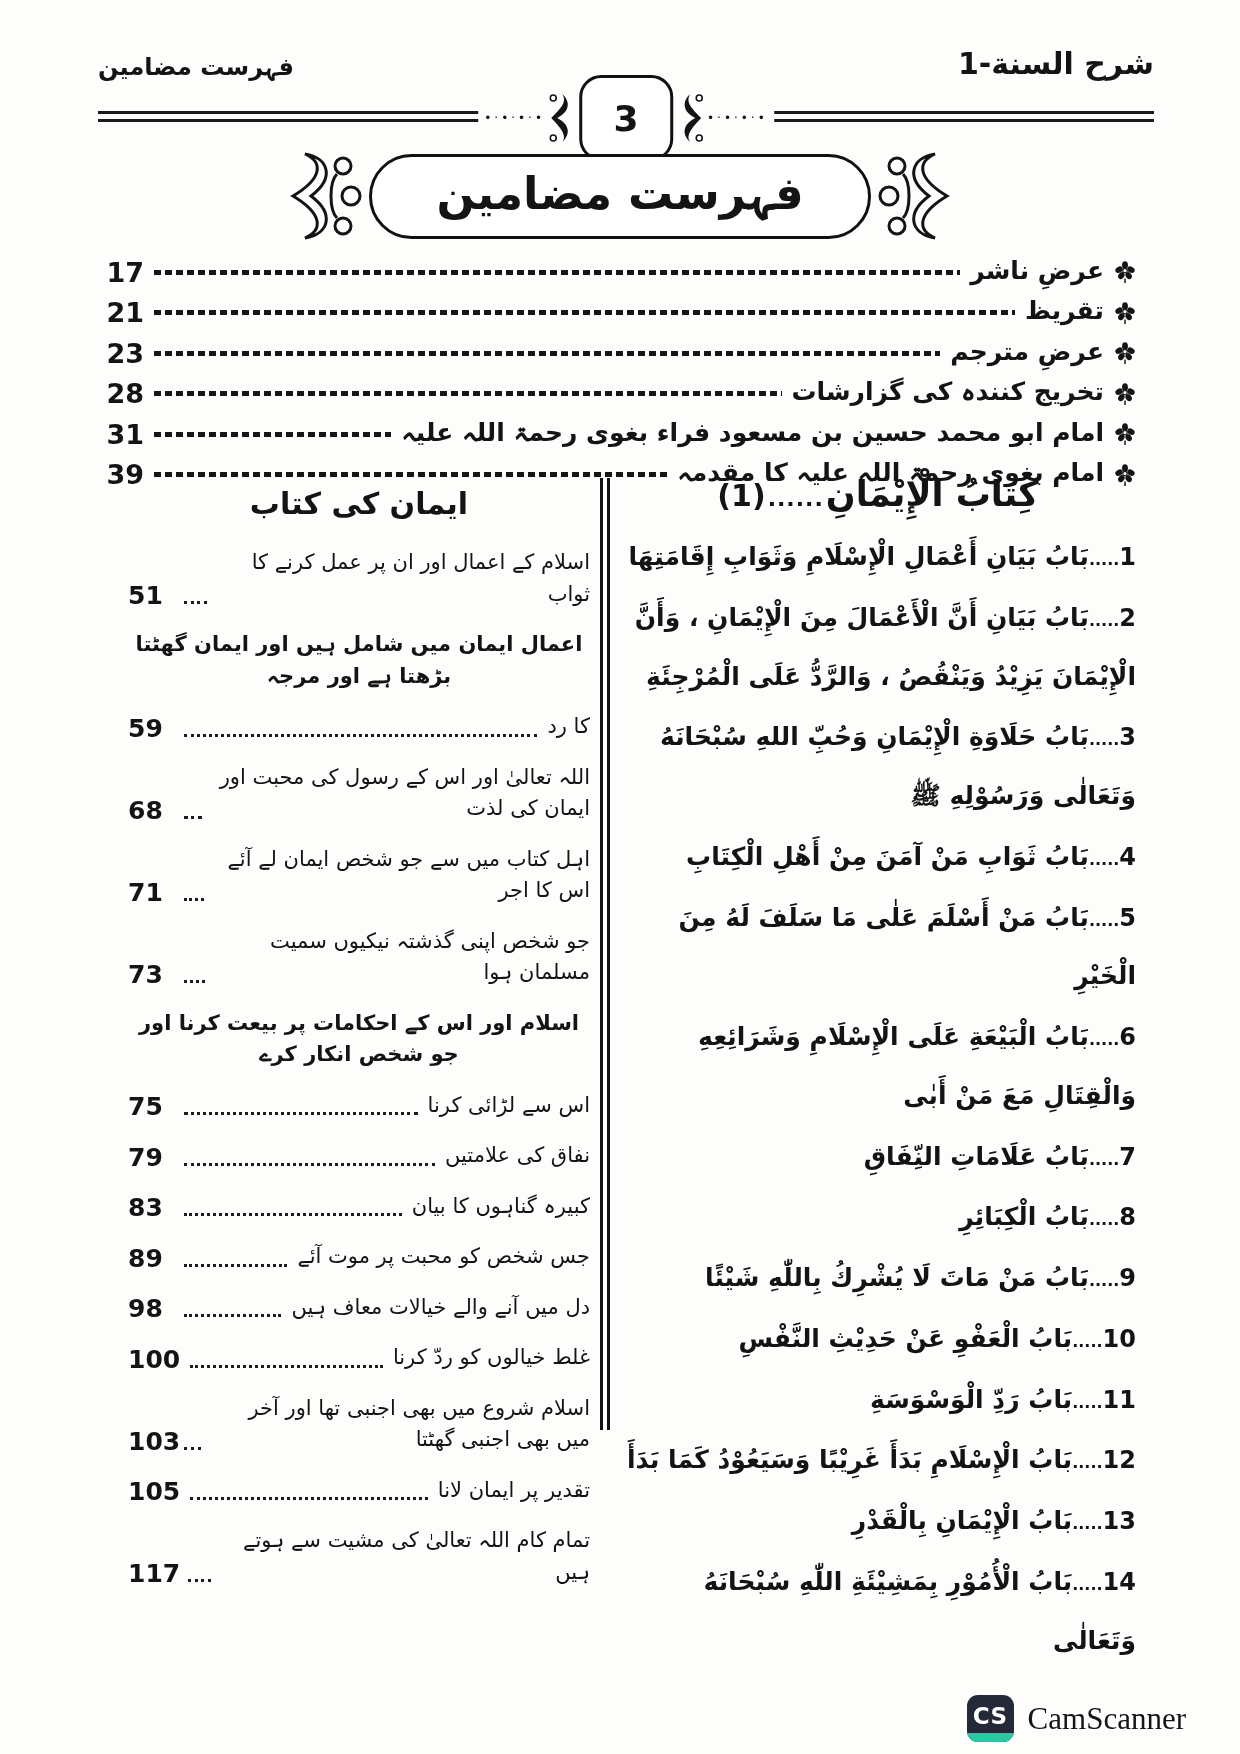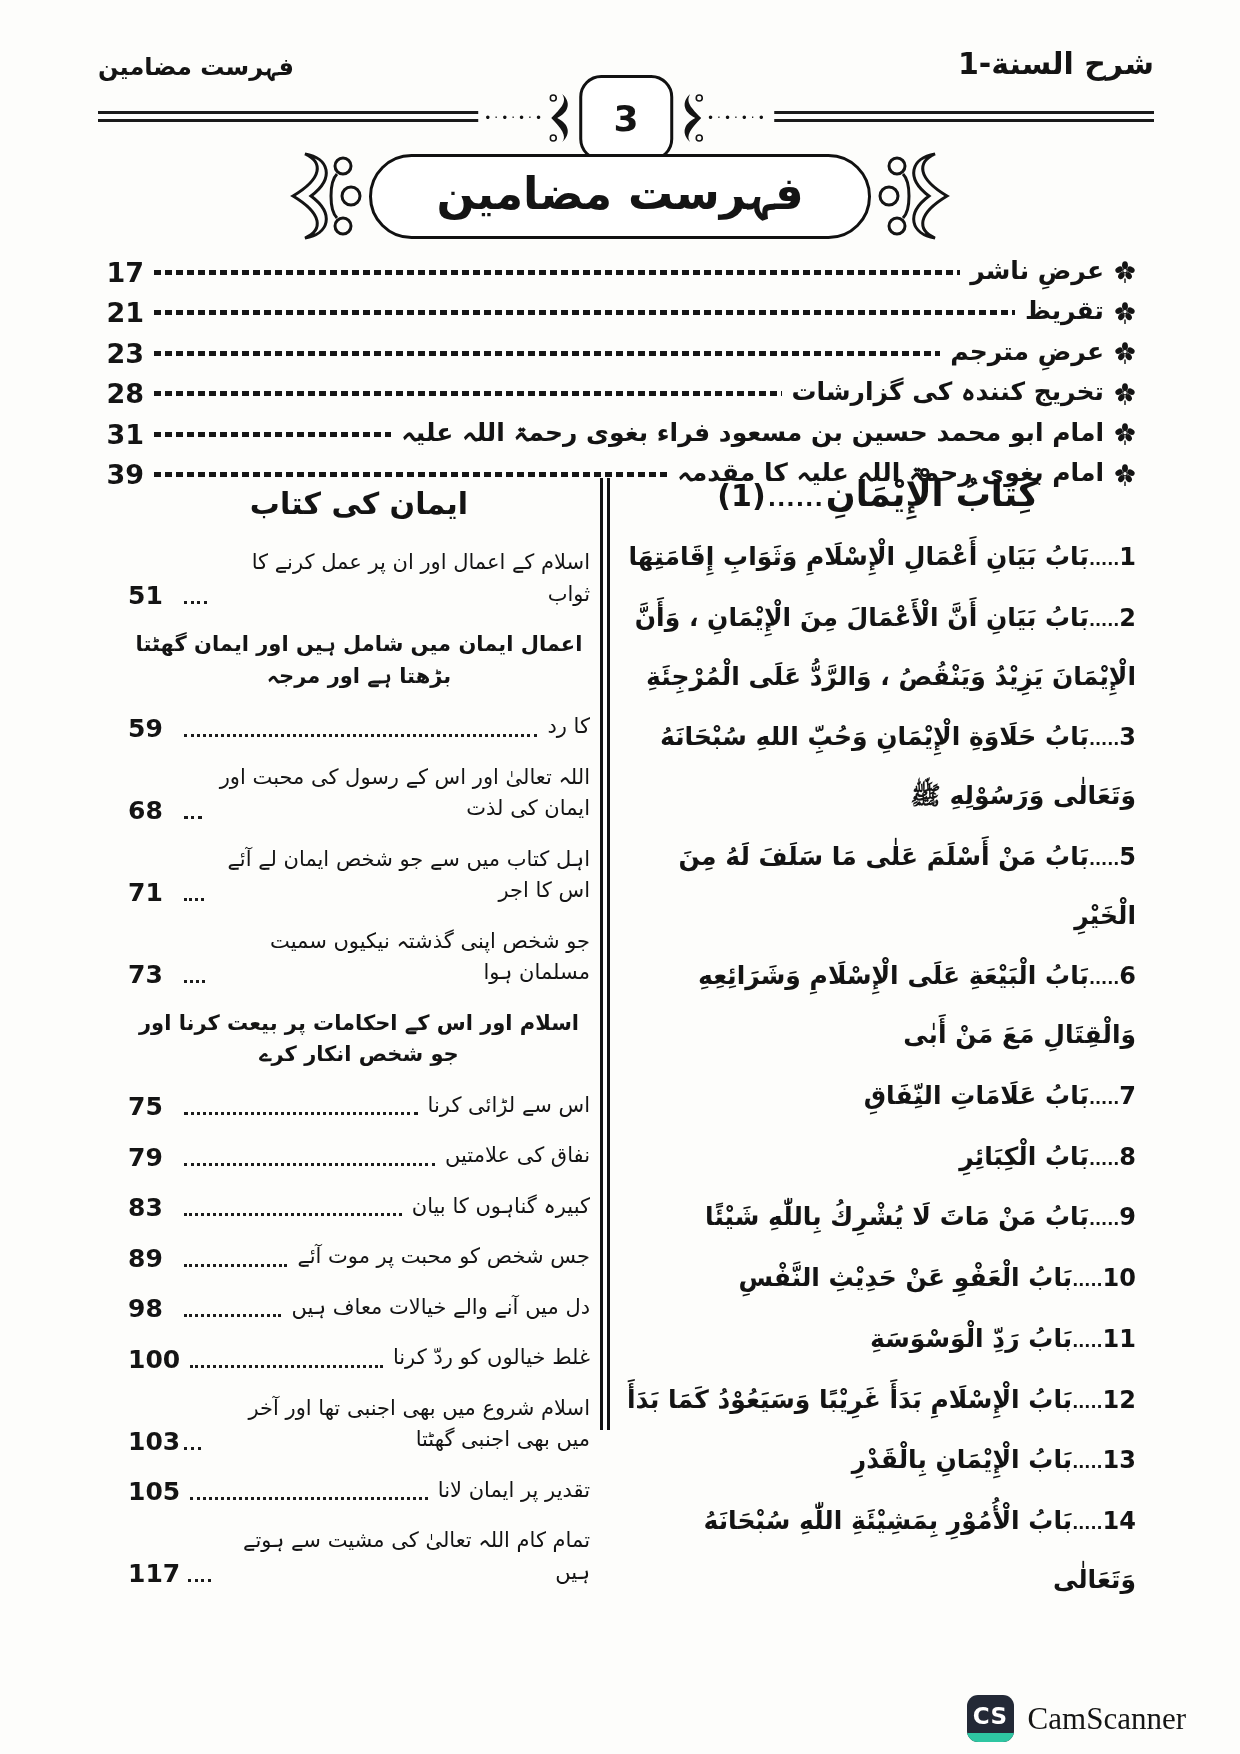--- a/index.html
+++ b/index.html
@@ -374,20 +374,23 @@
   </p>
 
   <p class="arow" dir="rtl">
     <span class="anum">2</span><span class="adots">.....</span><span>بَابُ بَيَانِ أَنَّ الْأَعْمَالَ مِنَ الْإِيْمَانِ ، وَأَنَّ الْإِيْمَانَ يَزِيْدُ وَيَنْقُصُ ، وَالرَّدُّ عَلَى الْمُرْجِئَةِ</span>
   </p>
 
   <p class="arow" dir="rtl">
     <span class="anum">3</span><span class="adots">.....</span><span>بَابُ حَلَاوَةِ الْإِيْمَانِ وَحُبِّ اللهِ سُبْحَانَهُ وَتَعَالٰى وَرَسُوْلِهِ ﷺ</span>
   </p>
 
+  <p class="arow" dir="rtl">
+    <span class="anum">4</span><span class="adots">.....</span><span>بَابُ ثَوَابِ مَنْ آمَنَ مِنْ أَهْلِ الْكِتَابِ</span>
+  </p>
 
   <p class="arow" dir="rtl">
     <span class="anum">5</span><span class="adots">.....</span><span>بَابُ مَنْ أَسْلَمَ عَلٰى مَا سَلَفَ لَهُ مِنَ الْخَيْرِ</span>
   </p>
 
   <p class="arow" dir="rtl">
     <span class="anum">6</span><span class="adots">.....</span><span>بَابُ الْبَيْعَةِ عَلَى الْإِسْلَامِ وَشَرَائِعِهِ وَالْقِتَالِ مَعَ مَنْ أَبٰى</span>
   </p>
 
   <p class="arow" dir="rtl">

